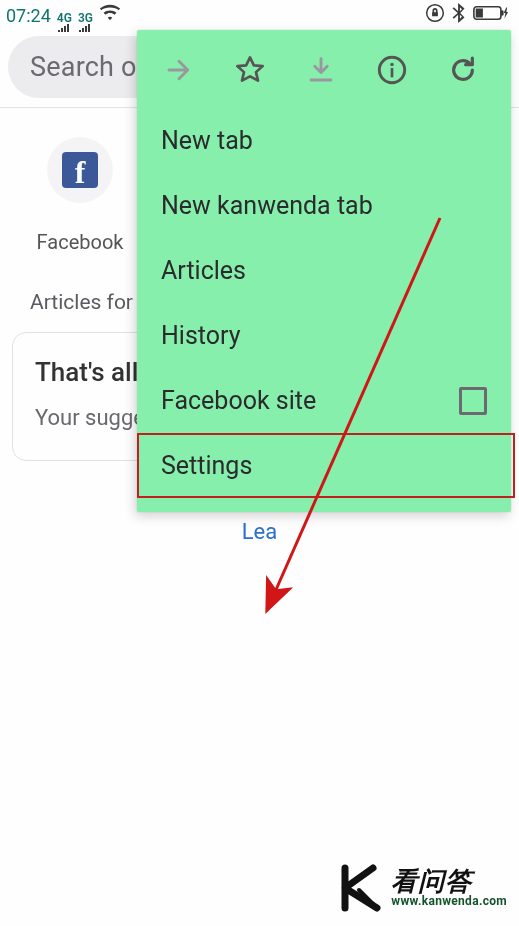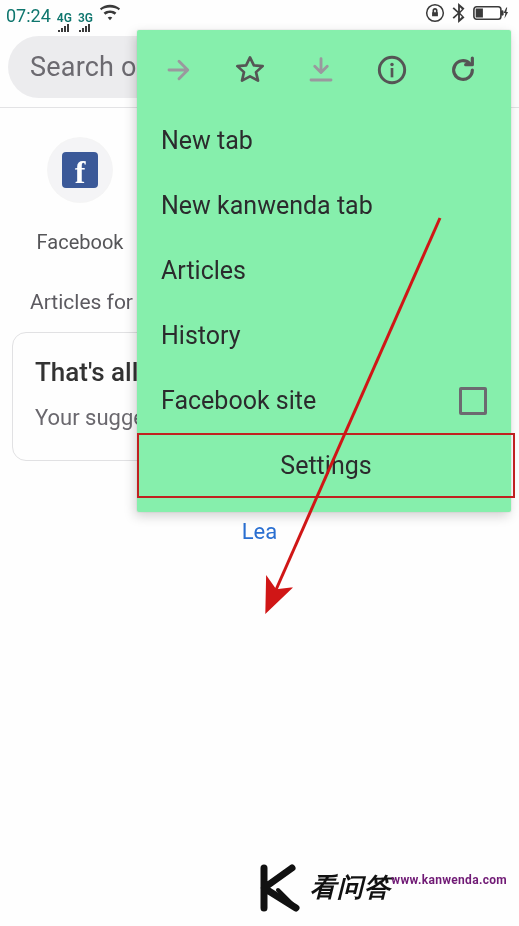--- a/index.html
+++ b/index.html
@@ -118,21 +118,20 @@
     .menu-item {
       display:flex; align-items:center; justify-content:space-between;
       padding: 18px 24px;
       font-size: 25px;
       color: #2b2b2d;
     }
     .menu-item.highlight {
       outline: 2px solid #c02020;
       outline-offset: -2px;
       margin-right: -4px;
-      justify-content: center;
     }
     .chk {
       width: 28px; height: 28px; border: 3px solid #6c6a70; border-radius: 2px;
     }
 
     
     .arrow-svg {
       position:absolute;
       top: 0; left: 0;
       width: 519px; height: 926px;
@@ -147,23 +146,23 @@
       bottom: 14px;
       display:flex;
       align-items:center;
       gap: 8px;
       z-index: 40;
     }
     .wm-logo {
       width: 44px; height: 48px;
       display:flex; align-items:center; justify-content:center;
     }
-    .wm-text { display:flex; flex-direction:row; line-height:1.05; }
+    .wm-text { display:flex; flex-direction:column; line-height:1.05; }
     .wm-text .zh { font-size: 26px; font-weight: 800; font-style: italic; letter-spacing: 1px; color:#111; }
-    .wm-text .url { font-size: 12px; font-weight: 700; color:#701a75; letter-spacing: 0.3px; }
+    .wm-text .url { font-size: 12px; font-weight: 700; color:#14532d; letter-spacing: 0.3px; }
   </style>
 </head>
 <body>
 
 <div class="status-bar">
   <div class="status-left">
     <span>07:24</span>
     <span class="net-stack">
       <span>4G</span>
       <svg class="sig-icon" width="14" height="10" viewBox="0 0 14 10">

